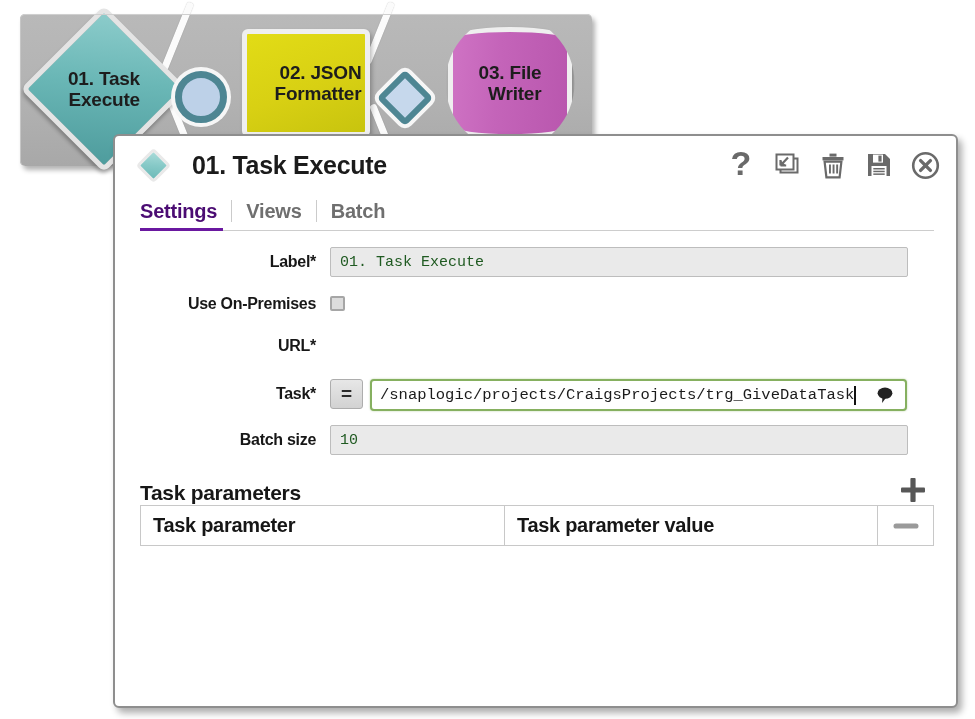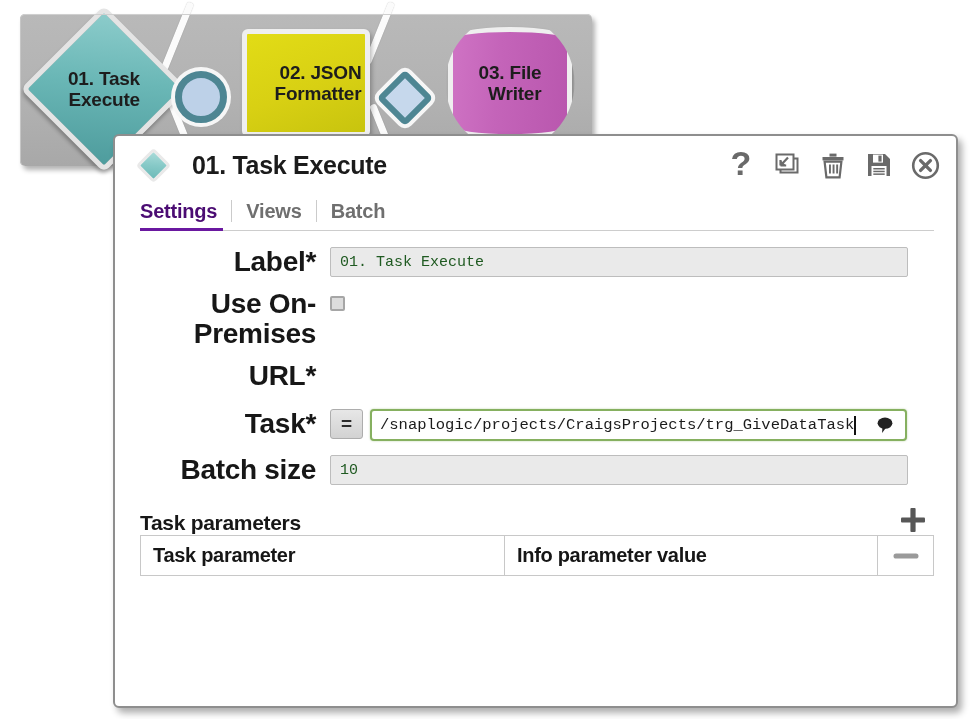--- a/index.html
+++ b/index.html
@@ -210,21 +210,21 @@
   .field-row {
     display: flex;
     align-items: flex-start;
     margin-bottom: 12px;
   }
   .field-label {
     width: 190px;
     flex: 0 0 190px;
     text-align: right;
     padding-right: 14px;
-    font-size: 28px;
+    font-size: 16px;
     font-weight: bold;
     color: #171717;
     line-height: 30px;
     letter-spacing: -0.3px;
     box-sizing: border-box;
   }
   .text-input {
     flex: 1 1 auto;
     height: 30px;
     background: #eaeaea;
@@ -481,21 +481,21 @@
 
     <div id="add-param-button">
       <svg width="30" height="30" viewBox="0 0 30 30" fill="none">
         <rect x="12.4" y="3" width="5.2" height="24" rx="1" fill="#575757"></rect>
         <rect x="3" y="12.4" width="24" height="5.2" rx="1" fill="#575757"></rect>
       </svg>
     </div>
 
     <div id="params-table">
       <div class="param-col" id="param-col-name">Task parameter</div>
-      <div class="param-col" id="param-col-value">Info parameter value</div>
+      <div class="param-col" id="param-col-value">Task parameter value</div>
       <div id="remove-param-button">
         <svg width="28" height="12" viewBox="0 0 28 12" fill="none">
           <rect x="1.5" y="3.4" width="25" height="5.2" rx="2.6" fill="#9a9a9a"></rect>
         </svg>
       </div>
     </div>
   </div>
 
 </div>
 

